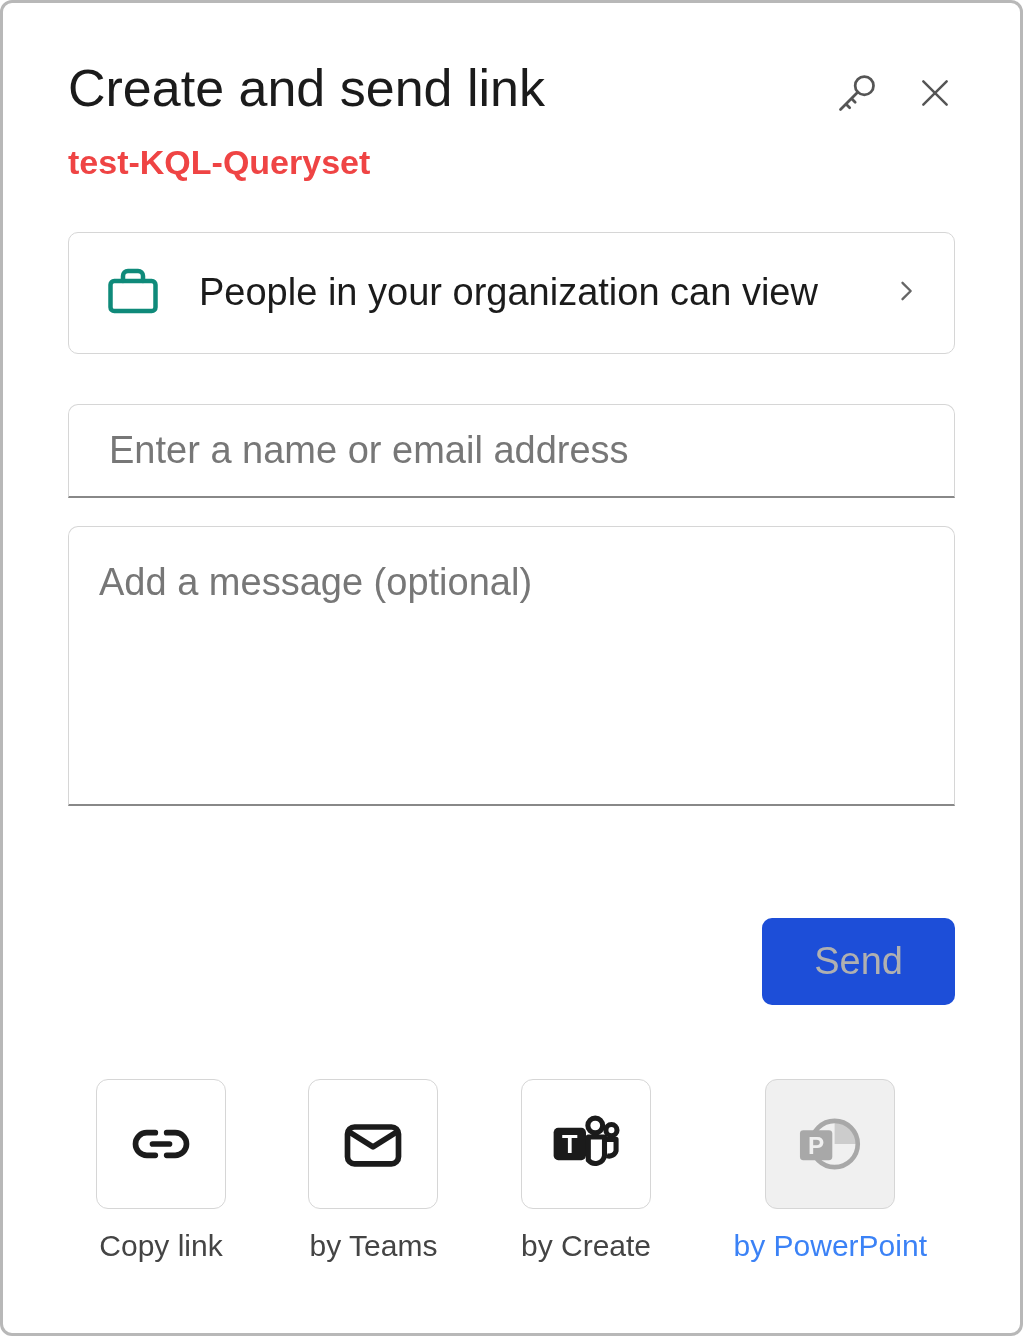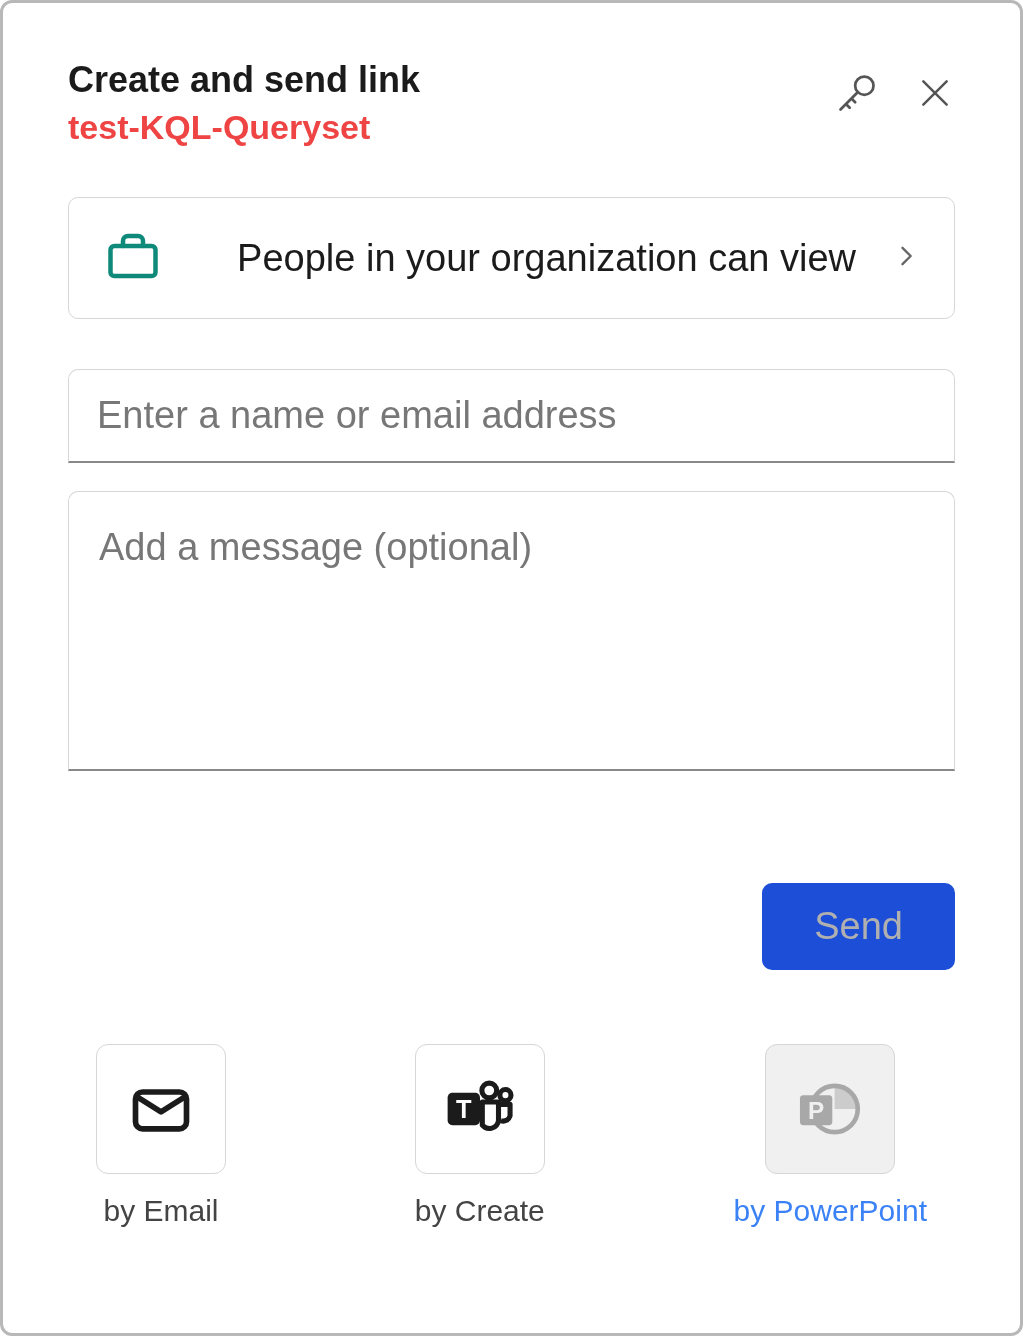--- a/index.html
+++ b/index.html
@@ -27,25 +27,25 @@
     .header {
       display: flex;
       align-items: flex-start;
       justify-content: space-between;
       margin-bottom: 50px;
     }
     .header-text {
       flex: 1;
     }
     .title {
-      font-size: 36px;
-      font-weight: 700;
+      font-size: 52px;
+      font-weight: 400;
       color: #1b1b1b;
       line-height: 1.15;
-      margin-bottom: 8px;
+      margin-bottom: 24px;
     }
     .subtitle {
       font-size: 34px;
       font-weight: 700;
       color: #ef4444;
     }
     .header-actions {
       display: flex;
       align-items: center;
       gap: 36px;
@@ -72,32 +72,31 @@
       margin-bottom: 50px;
     }
     .briefcase-icon {
       flex-shrink: 0;
     }
     .permission-text {
       flex: 1;
       font-size: 38px;
       color: #1b1b1b;
       line-height: 1.35;
-      text-align: right;
     }
     .chevron {
       flex-shrink: 0;
       color: #666;
     }
     .input-field {
       width: 100%;
       border: 1.5px solid #d6d6d6;
       border-bottom: 2px solid #888;
       border-radius: 10px 10px 0 0;
-      padding: 24px 28px;
+      padding: 24px 40px;
       font-size: 38px;
       font-family: inherit;
       color: #333;
       outline: none;
       margin-bottom: 28px;
     }
     .input-field::placeholder {
       color: #777;
     }
     .message-field {
@@ -207,29 +206,39 @@
 
   <input type="text" class="input-field" placeholder="Enter a name or email address" style="">
 
   <textarea class="message-field" placeholder="Add a message (optional)" style=""></textarea>
 
   <div class="send-row">
     <button class="send-btn">Send</button>
   </div>
 
   <div class="share-options">
+    <div class="share-item">
+      <div class="share-box">
+        <svg width="68" height="68" viewBox="0 0 24 24" fill="none" stroke="#1b1b1b" stroke-width="2" stroke-linecap="round" stroke-linejoin="round">
+          <path d="M9 12 L15 12"></path>
+          <path d="M10 8 H7 a4 4 0 0 0 0 8 h3"></path>
+          <path d="M14 8 h3 a4 4 0 0 1 0 8 h-3"></path>
+        </svg>
+      </div>
+      <div class="share-label">Copy link</div>
+    </div>
 
     <div class="share-item">
       <div class="share-box">
         <svg width="68" height="68" viewBox="0 0 24 24" fill="none" stroke="#1b1b1b" stroke-width="2" stroke-linecap="round" stroke-linejoin="round">
           <rect x="3" y="6" width="18" height="13" rx="2.5"></rect>
           <path d="M4 8 L12 13 L20 8"></path>
         </svg>
       </div>
-      <div class="share-label">by Email</div>
+      <div class="share-label">by Teams</div>
     </div>
 
     <div class="share-item">
       <div class="share-box">
         <svg width="74" height="74" viewBox="0 0 32 32" fill="#1b1b1b">
           <rect x="2" y="9" width="14" height="14" rx="2" fill="#1b1b1b"></rect>
           <text x="9" y="20" font-family="Segoe UI, sans-serif" font-size="11" font-weight="700" fill="#fff" text-anchor="middle">T</text>
           <circle cx="20" cy="8" r="3.2" fill="none" stroke="#1b1b1b" stroke-width="2.2"></circle>
           <circle cx="27" cy="10" r="2.4" fill="none" stroke="#1b1b1b" stroke-width="2.2"></circle>
           <path d="M17 13 h7 v8 a4 4 0 0 1 -7 2 Z" fill="none" stroke="#1b1b1b" stroke-width="2.2" stroke-linejoin="round"></path>

